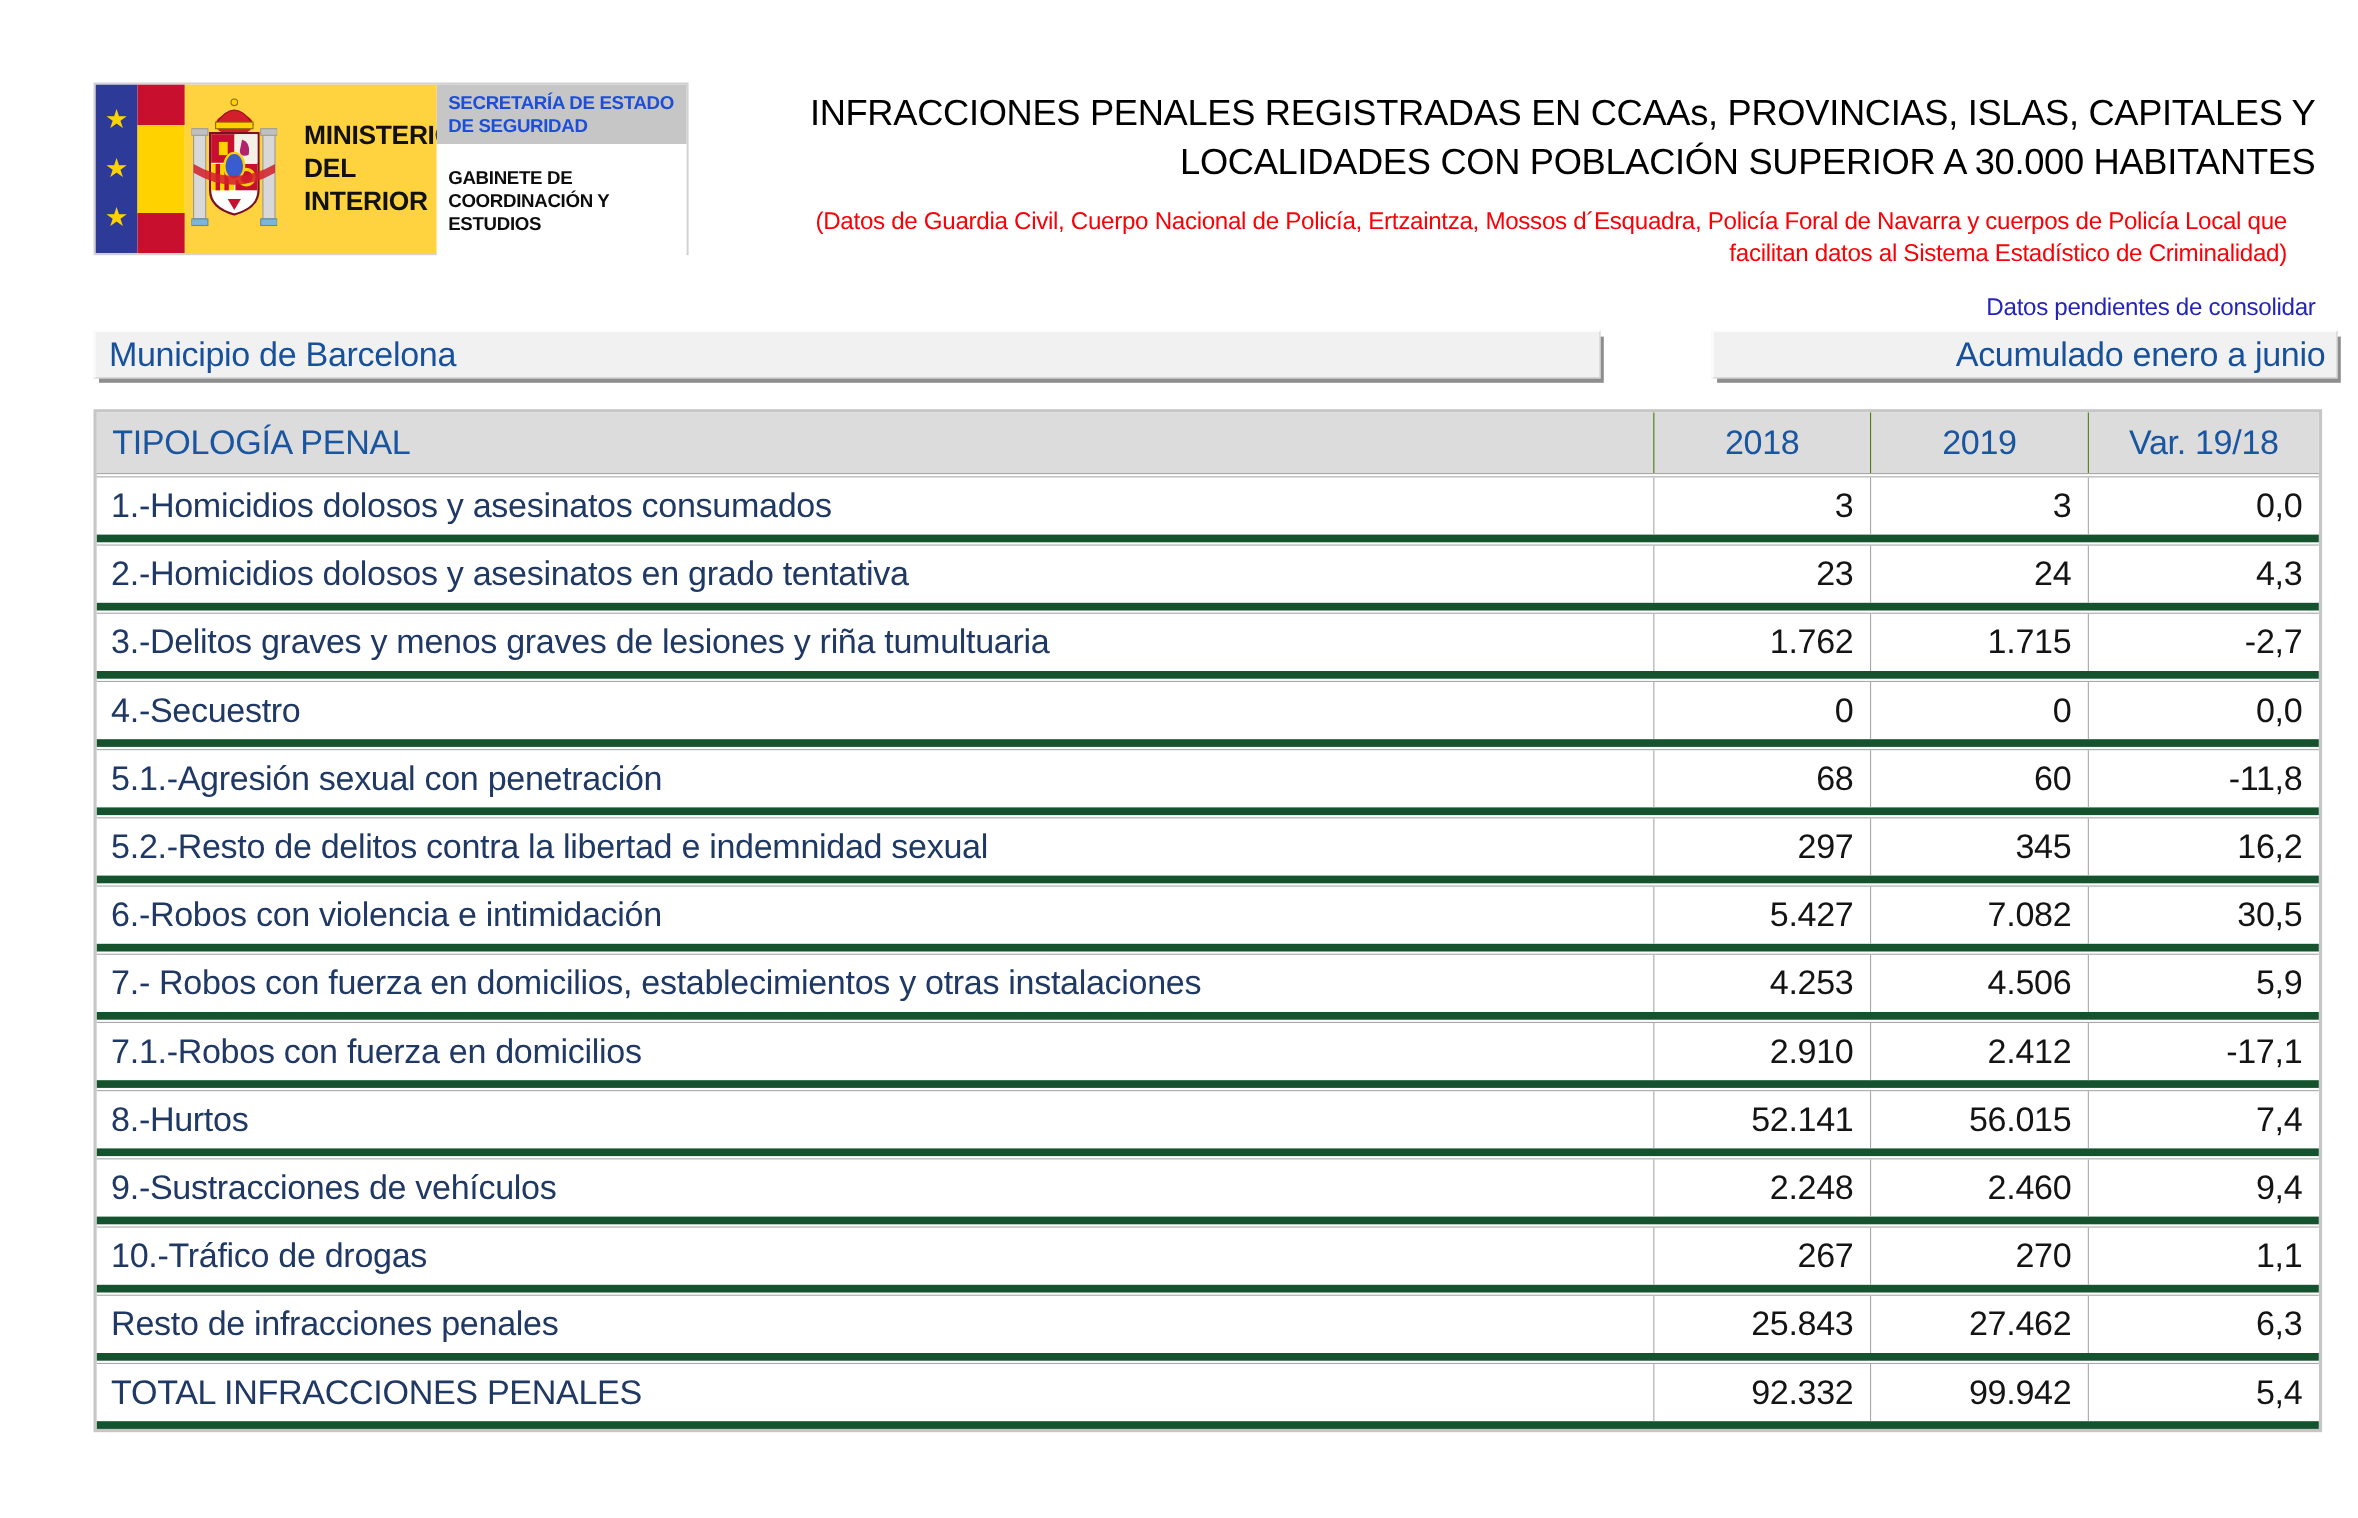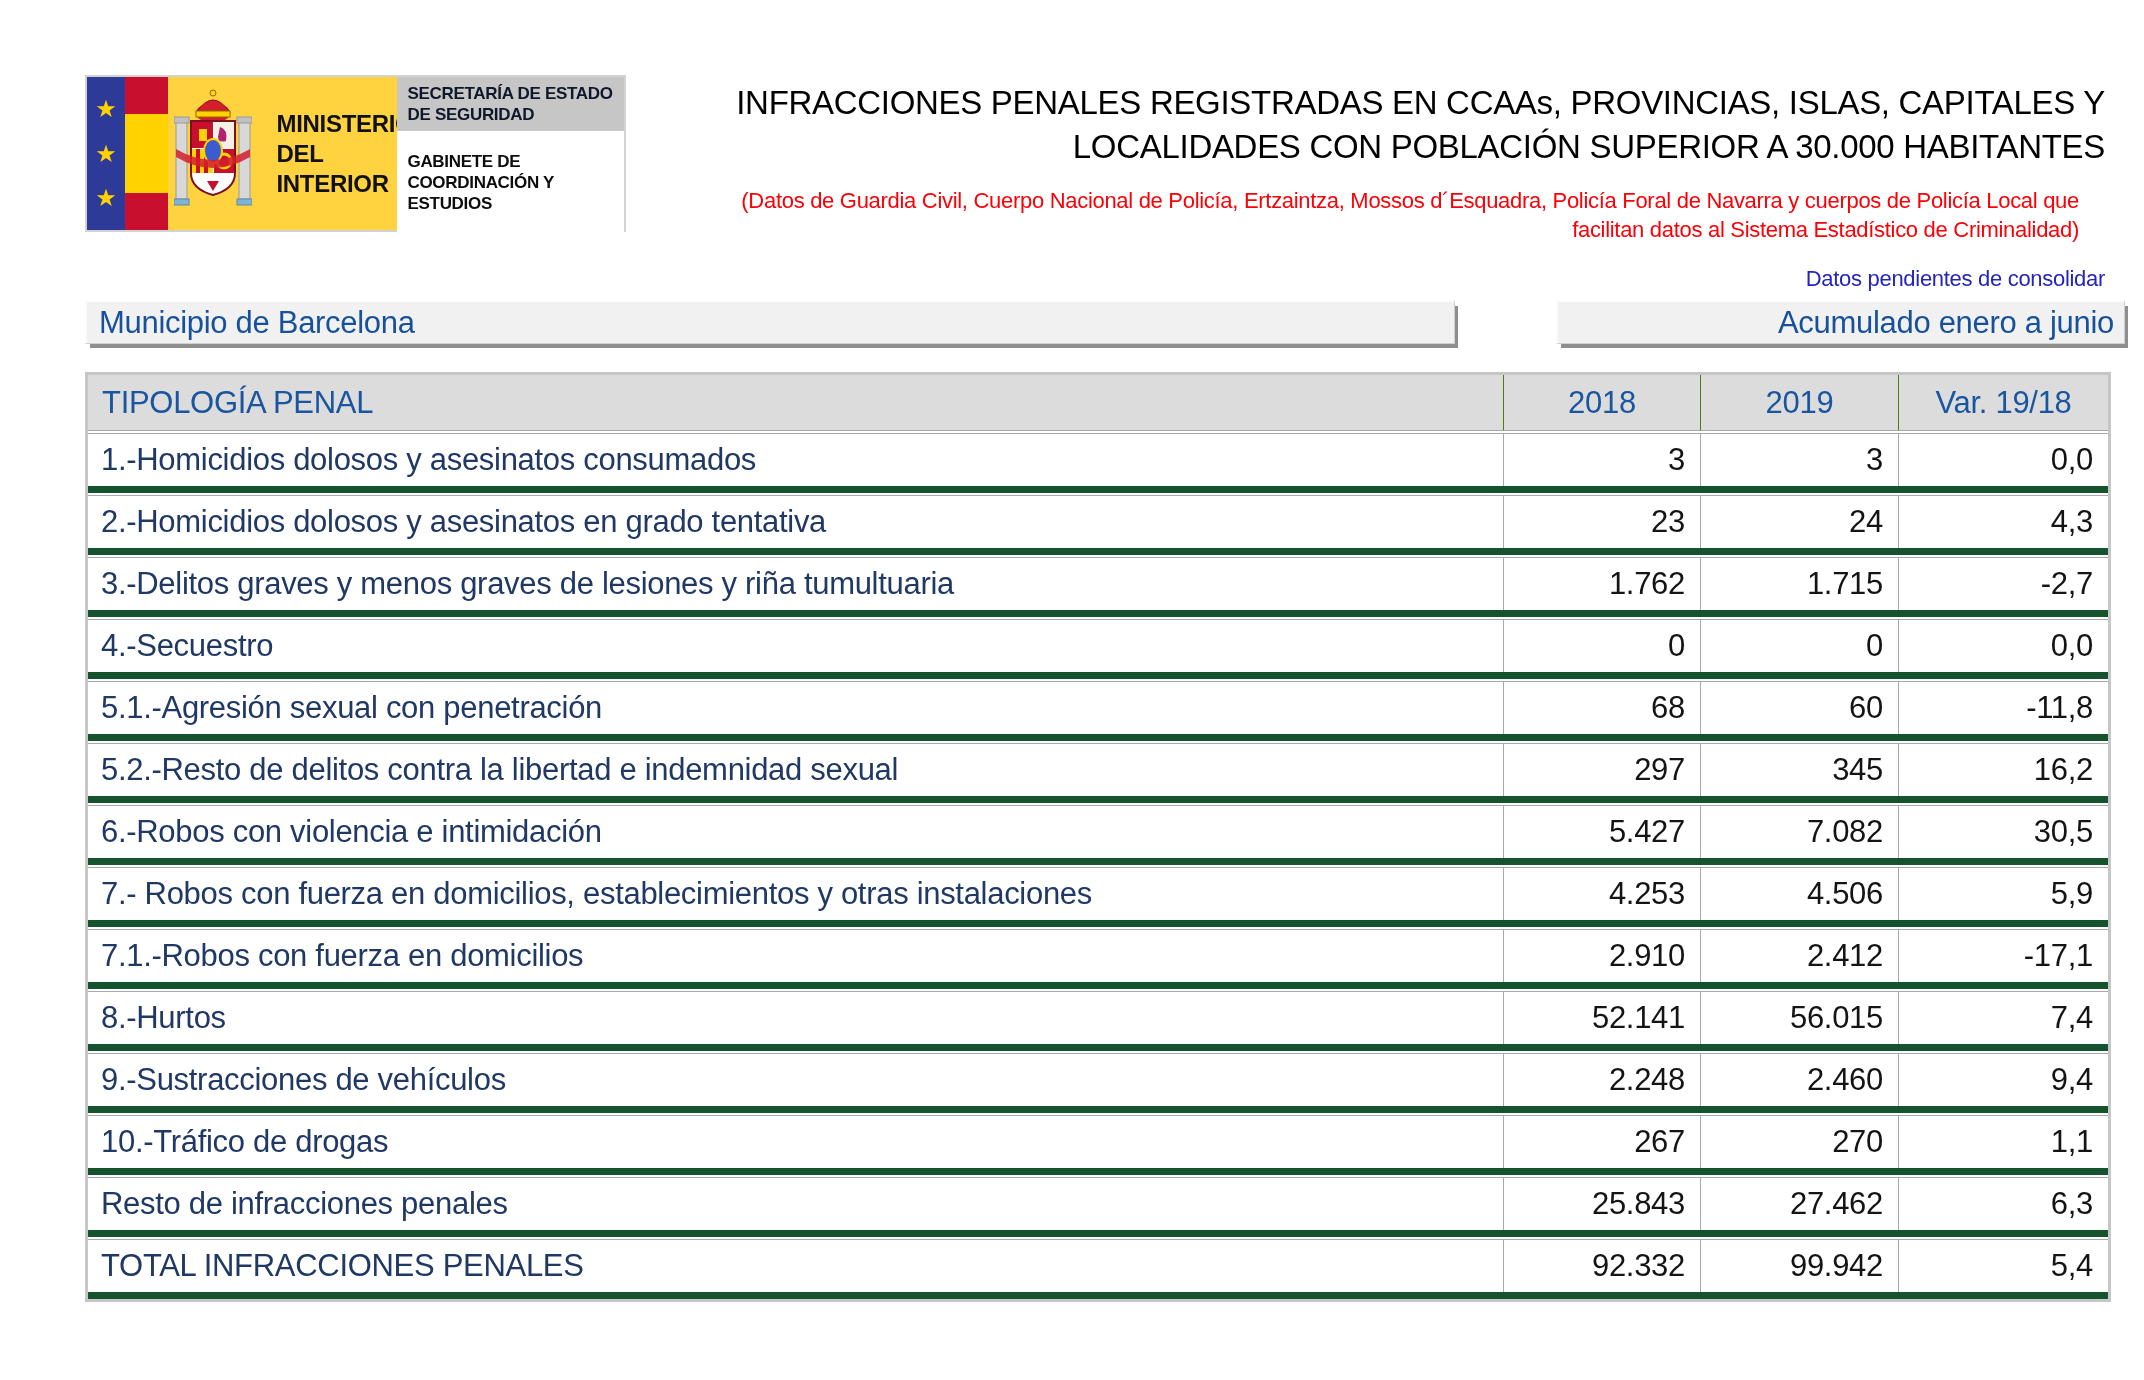--- a/index.html
+++ b/index.html
@@ -8,21 +8,21 @@
 
   
   .logo{position:absolute;left:85px;top:75px;width:541px;height:157px;display:flex;border:2px solid #d2d2d2;box-sizing:border-box;background:#fff;}
   .flag-blue{width:38px;background:#2E3A97;display:flex;flex-direction:column;justify-content:space-evenly;align-items:center;}
   .flag-blue .star{color:#FFD200;font-size:24px;line-height:24px;}
   .flag-stripe{width:44px;background:linear-gradient(180deg,#C8102E 0 24%,#FFD200 24% 76%,#C8102E 76% 100%);}
   .logo-yellow{width:229px;background:#FFD23F;display:flex;align-items:center;padding-left:6px;box-sizing:border-box;}
   .arms{flex:0 0 auto;}
   .ministry-name{color:#111;font-weight:bold;font-size:24px;line-height:30px;padding-left:24px;}
   .logo-right{width:228px;display:flex;flex-direction:column;}
-  .secretaria-box{flex:1;background:#C6C6C6;display:flex;align-items:center;padding:6px 10px;box-sizing:border-box;font-weight:bold;font-size:17px;line-height:21px;color:#0f172a;}
+  .secretaria-box{flex:1;background:#C6C6C6;display:flex;align-items:center;padding:6px 10px;box-sizing:border-box;font-weight:bold;font-size:17px;line-height:21px;color:#1d4ed8;}
   .gabinete-box{flex:1;background:#FFFFFF;display:flex;align-items:center;padding:20px 10px;box-sizing:border-box;font-weight:bold;font-size:17px;line-height:21px;color:#0d0d0d;}
 
   
   .header-area{position:absolute;left:655px;top:52px;width:1450px;text-align:right;margin-top:29px;}
   .title-line{color:#000;font-size:33px;line-height:44px;font-weight:400;}
   .sources-note{color:#FB0007;font-size:22px;line-height:29px;margin-top:17px;padding:0 26px;}
   .pending-note{color:#2424BC;font-size:22px;margin-top:22px;}
 
   
   .bar{position:absolute;top:300px;height:44px;background:#F1F1F1;box-sizing:border-box;

